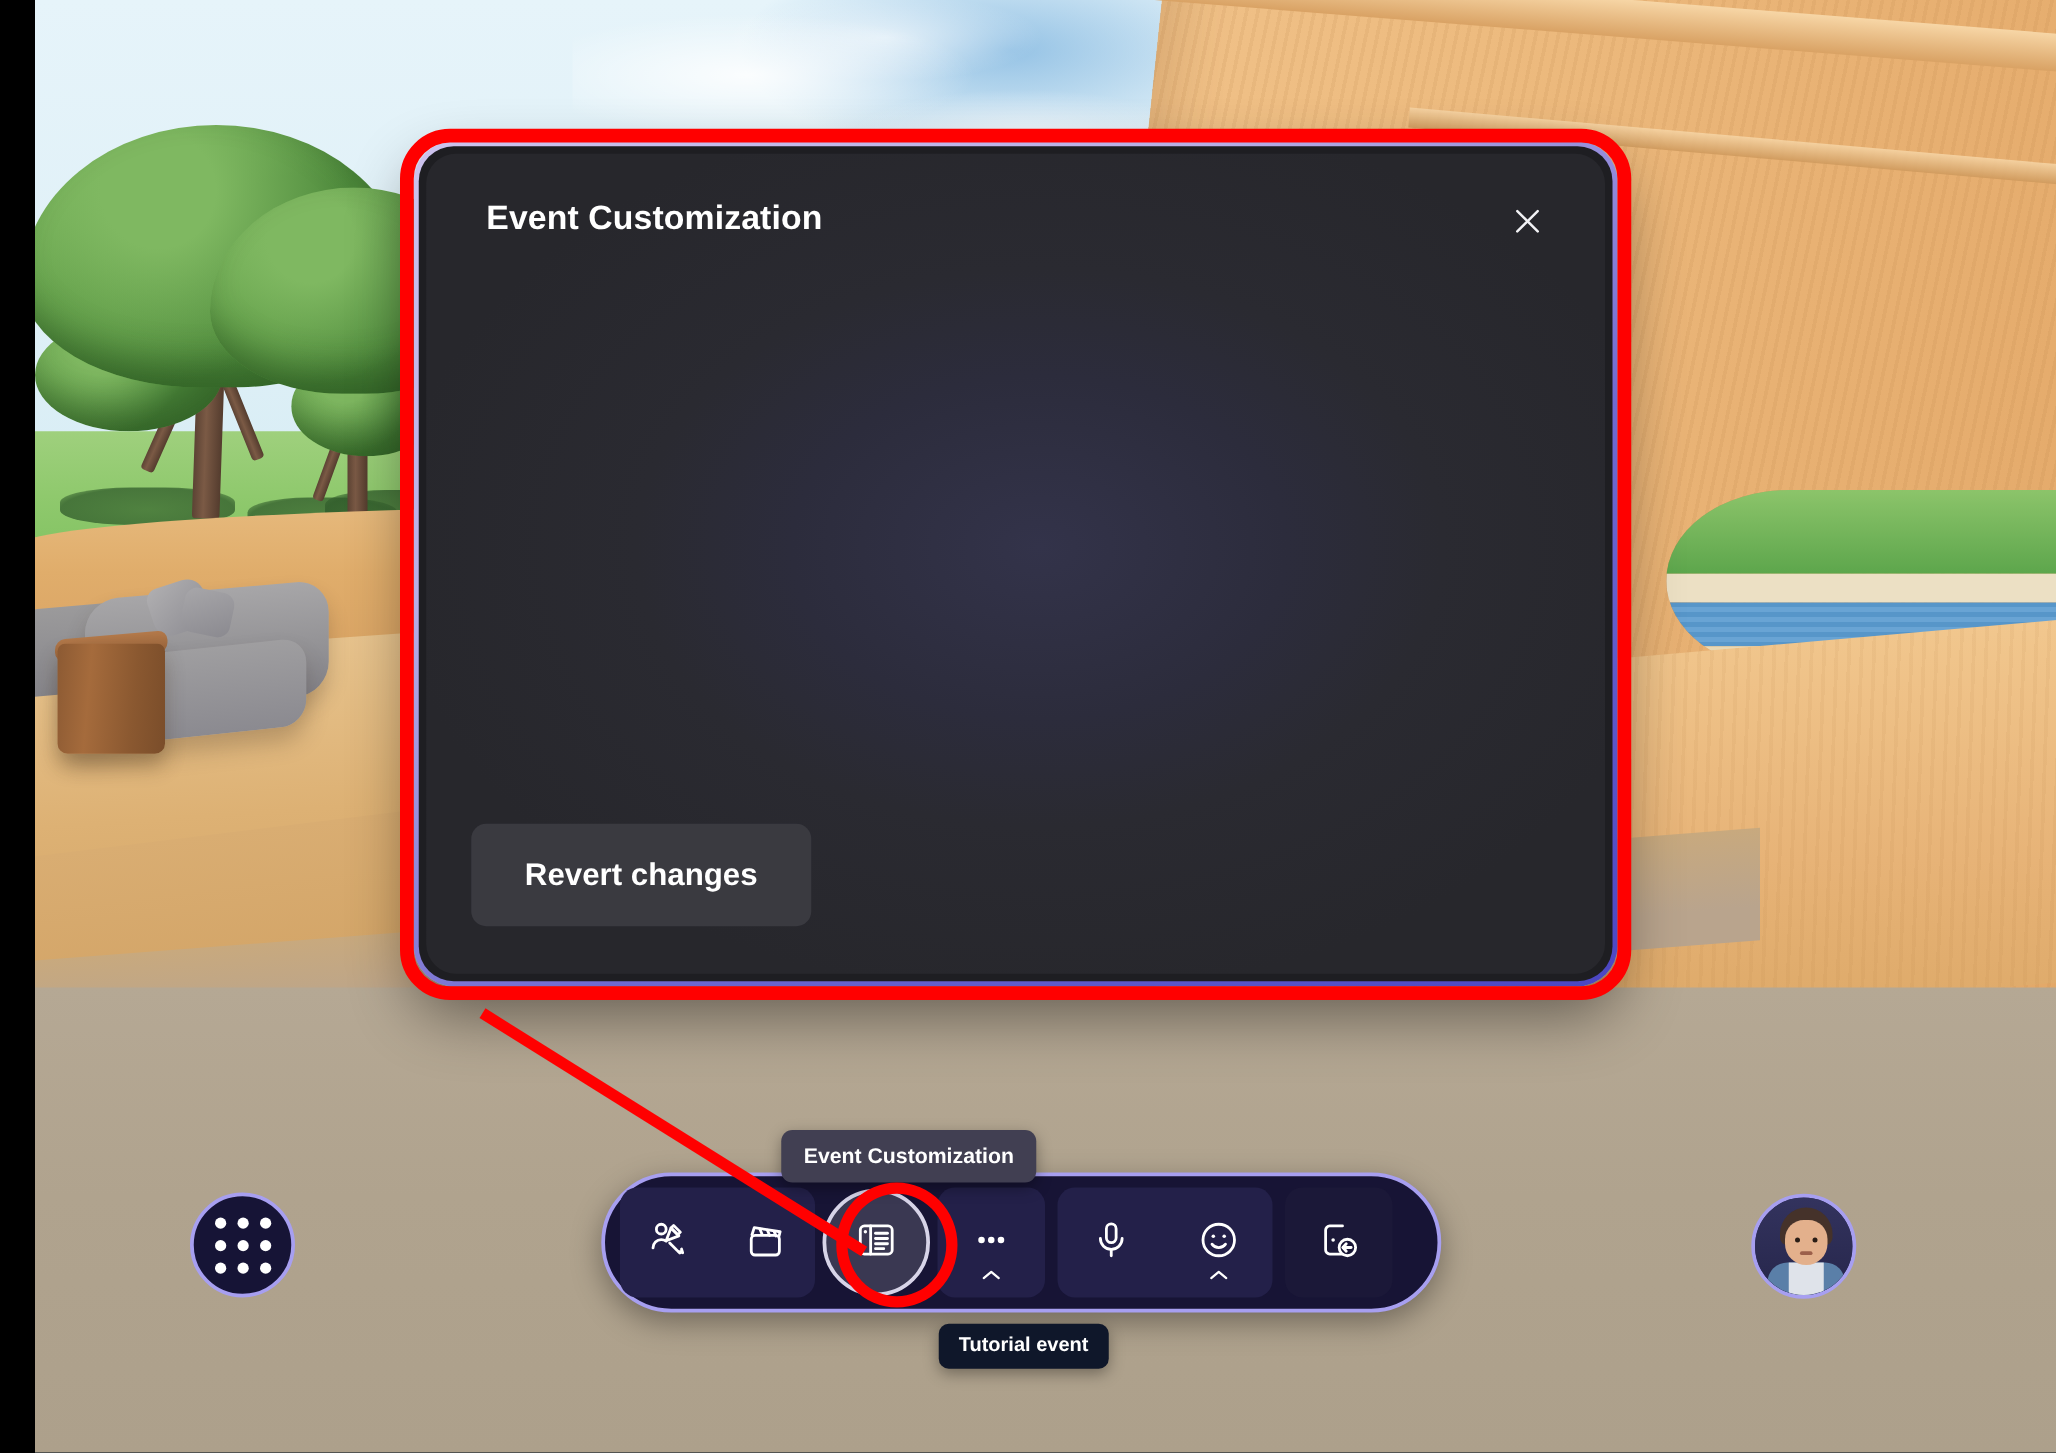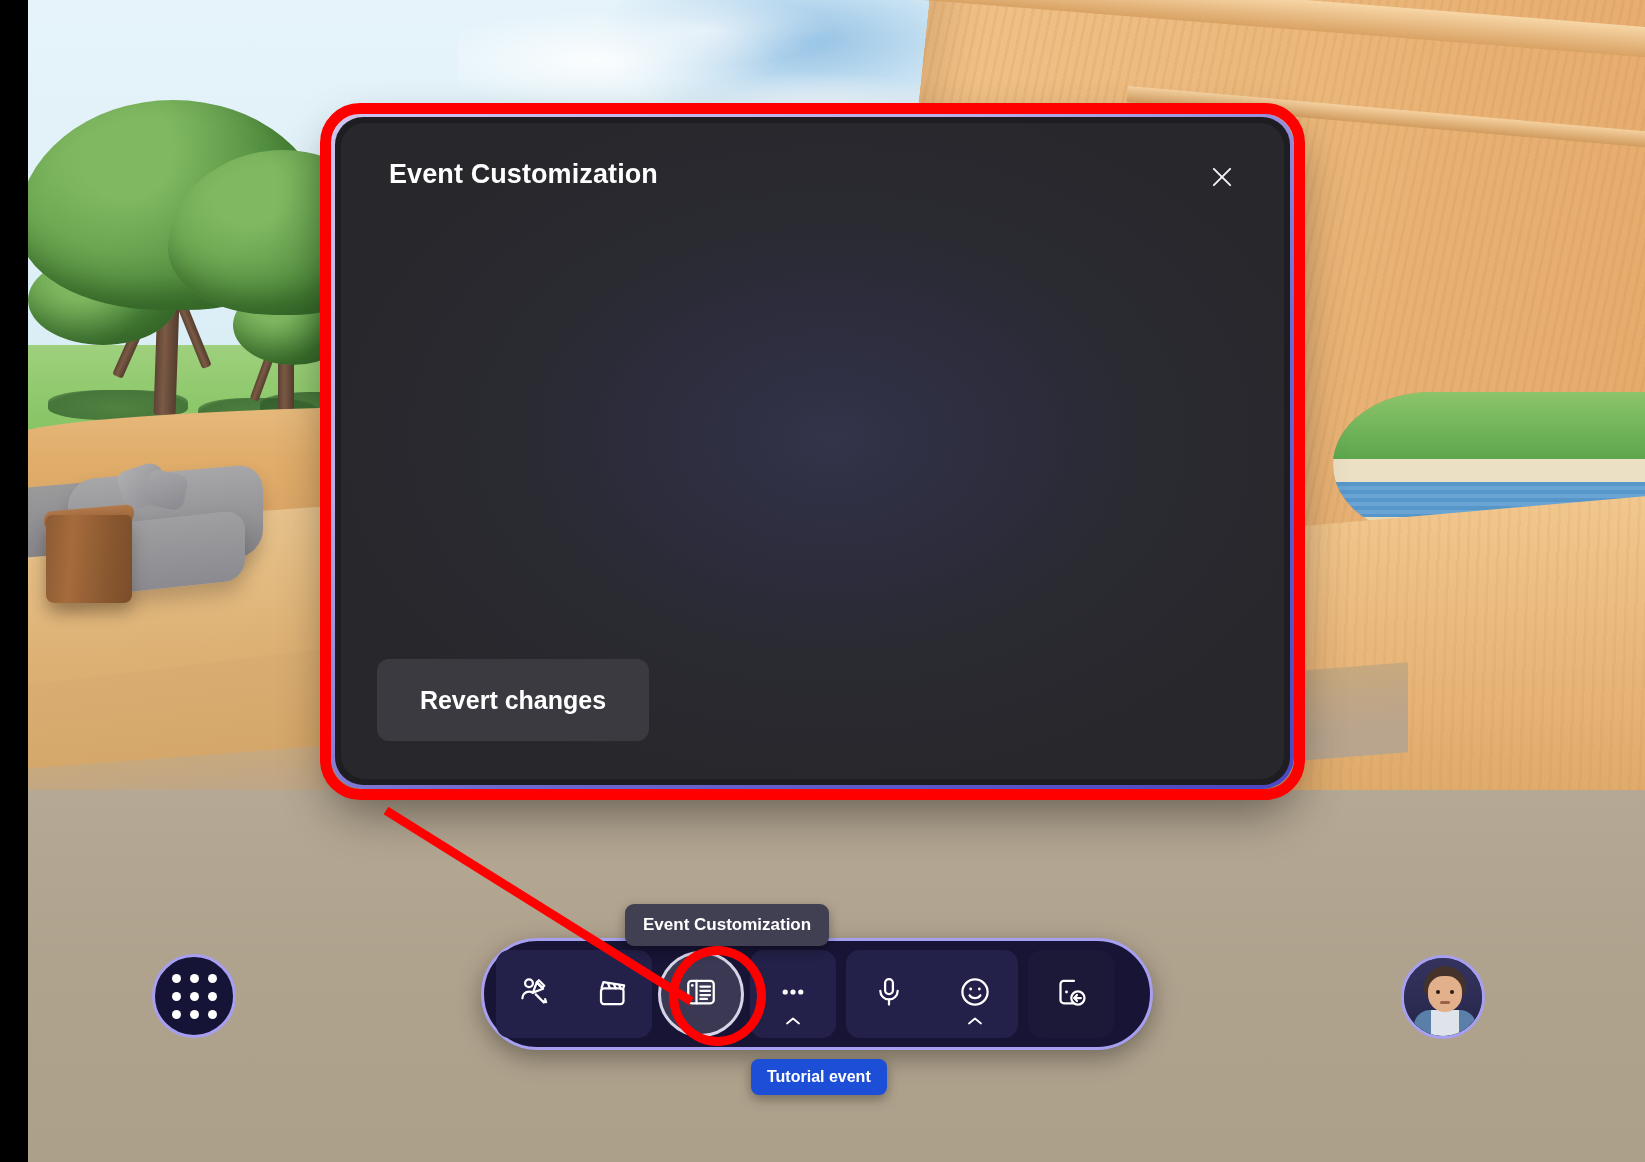--- a/index.html
+++ b/index.html
@@ -387,21 +387,21 @@
     color: #ffffff;
     font-size: 17px;
     font-weight: bold;
     padding: 11px 18px;
     border-radius: 9px;
     white-space: nowrap;
     z-index: 35;
     box-shadow: 0 4px 12px rgba(0,0,0,.35);
   }
   .tip-event { left: 597px; top: 904px; }
-  .tip-tutorial { left: 723px; top: 1059px; background: #1d4ed8; font-size: 16px; border-radius: 8px; padding: 9px 16px; }
+  .tip-tutorial { left: 723px; top: 1059px; background: #0f172a; font-size: 16px; border-radius: 8px; padding: 9px 16px; }
 </style>
 </head>
 <body>
 
 <div id="stage">
 
   <div class="scene">
     <div class="sky-blue"></div>
     <div class="sky-clouds"></div>
 

